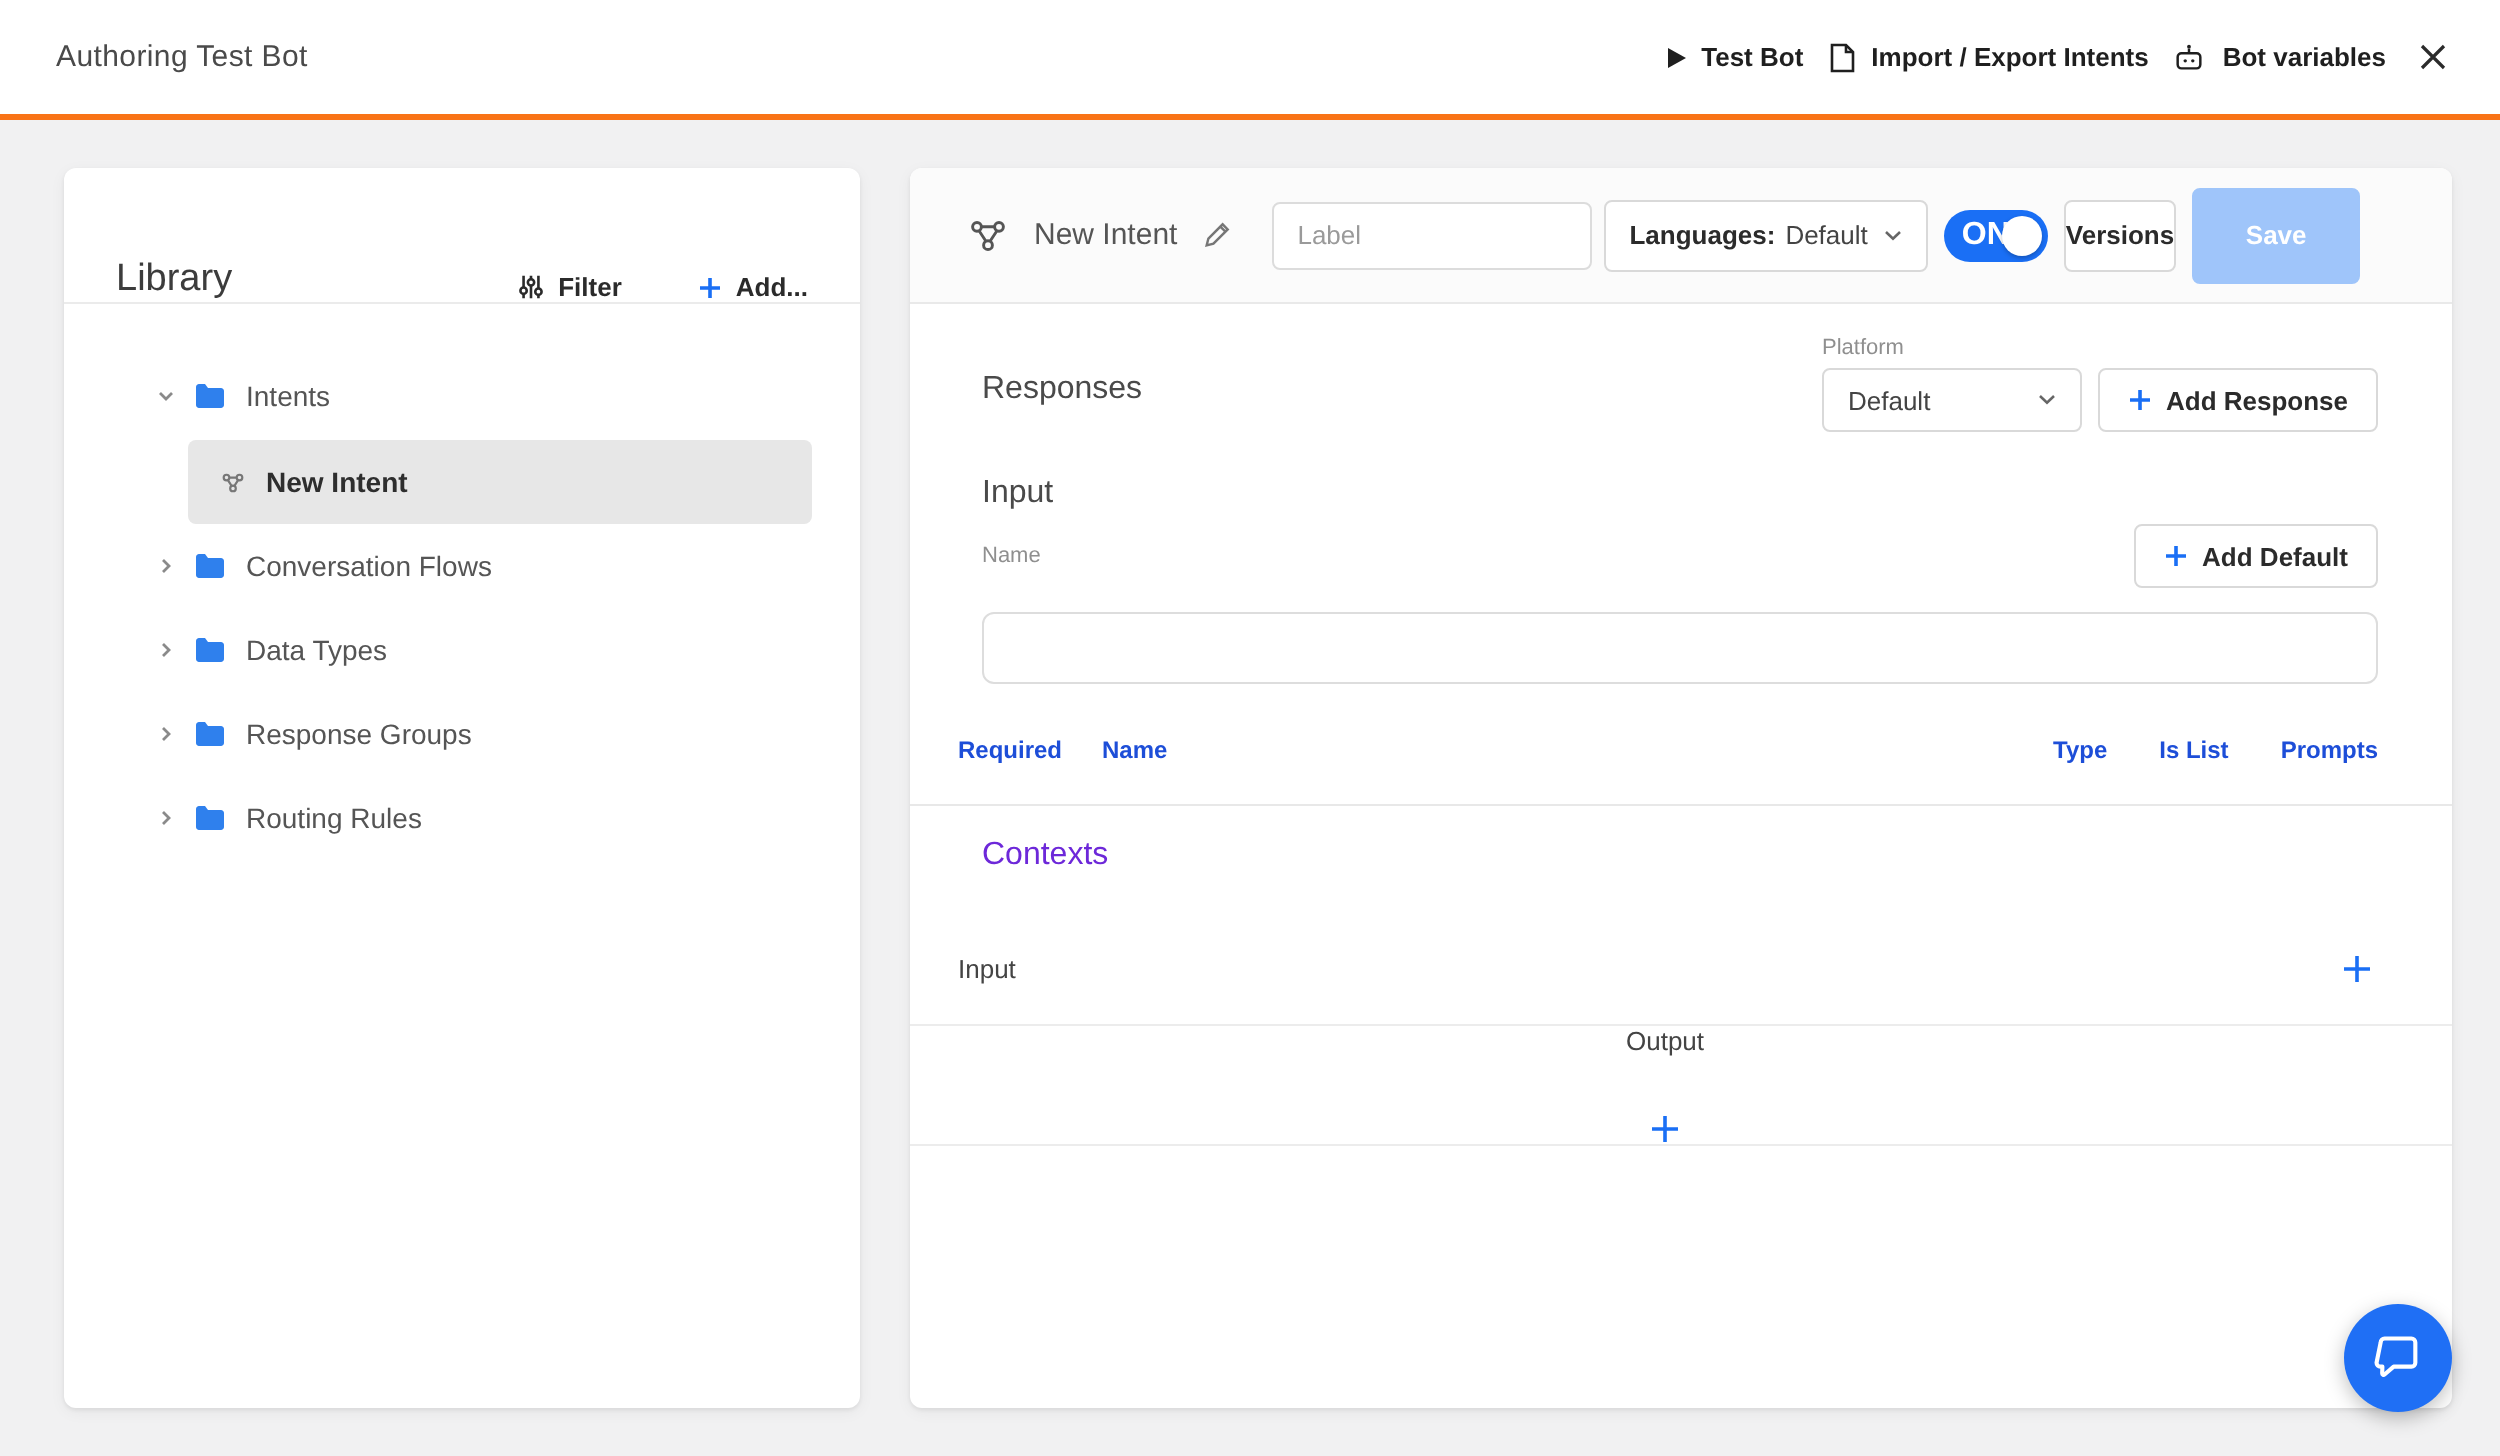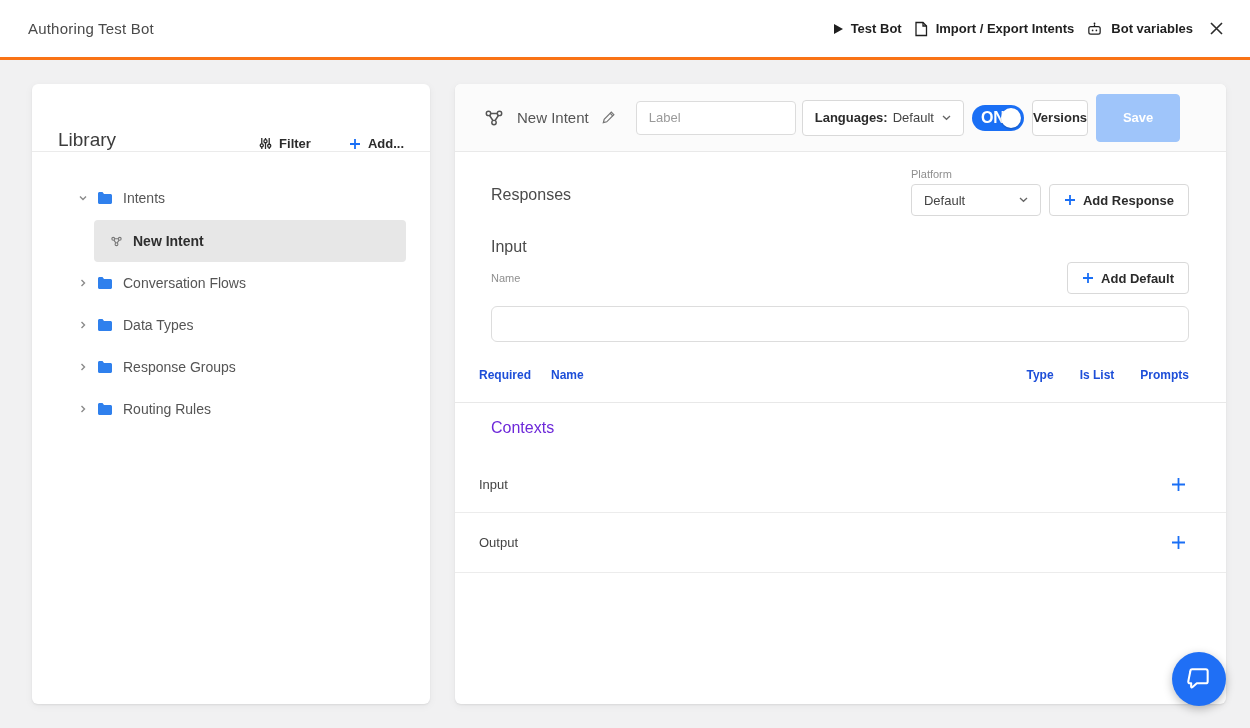--- a/index.html
+++ b/index.html
@@ -109,21 +109,21 @@
   .th-type { margin-right:26px; }
   .th-islist { margin-right:26px; }
 
   .divider { margin-top:20px; height:1px; background:#e8e8e8; }
 
   .contexts-heading { margin-top:16px; margin-left:36px; font-size:16px; color:#6d28d9; }
   .ctx-row { margin-top:0; height:56px; display:flex; align-items:center;
     justify-content:space-between; padding:0 40px 0 24px; border-bottom:1px solid #ececec;
     font-size:13px; color:#444; }
   .ctx-row.first { margin-top:20px; }
-  .ctx-row.output { height:60px; }
+  .ctx-row.output { height:60px;flex-direction:column; }
   .ctx-plus { cursor:pointer; display:flex; }
 
   
   .chat-launcher { position:absolute; left:1172px; top:652px; width:54px; height:54px;
     border-radius:50%; background:#1f6ff5; display:flex; align-items:center;
     justify-content:center; cursor:pointer; box-shadow:0 3px 10px rgba(0,0,0,.25); }
 
   svg { display:block; }
 </style>
 </head>

